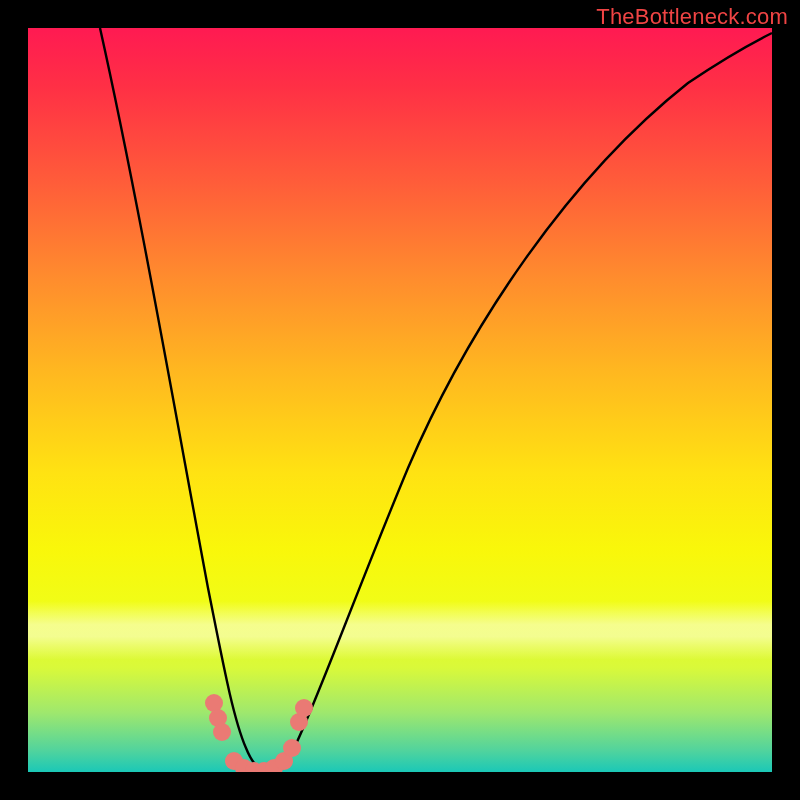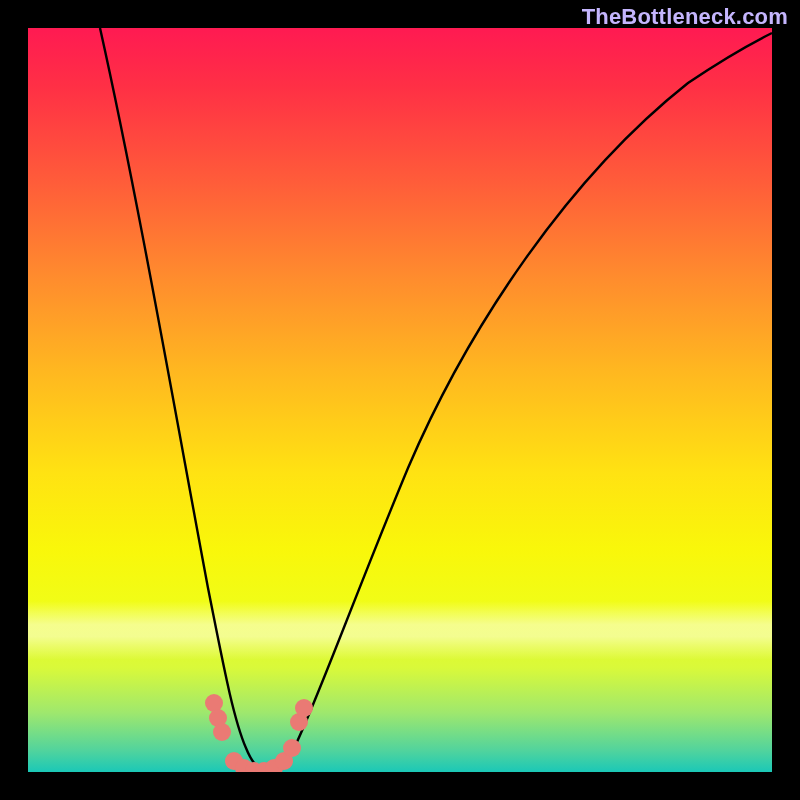--- a/index.html
+++ b/index.html
@@ -59,24 +59,24 @@
   svg.curve {
     position: absolute;
     left: 0; top: 0;
     width: 744px;
     height: 744px;
   }
   .watermark {
     position: absolute;
     top: 4px;
     right: 12px;
-    color: #c4b5fd;
+    color: #ef4444;
     font-size: 22px;
     letter-spacing: 0.2px;
-    font-weight: 700;
+    font-weight: 400;
   }
 </style>
 </head>
 <body>
 
 <div class="frame">
 
   <div class="plot">
     <div class="gradient"></div>
     <div class="pale-band"></div>

